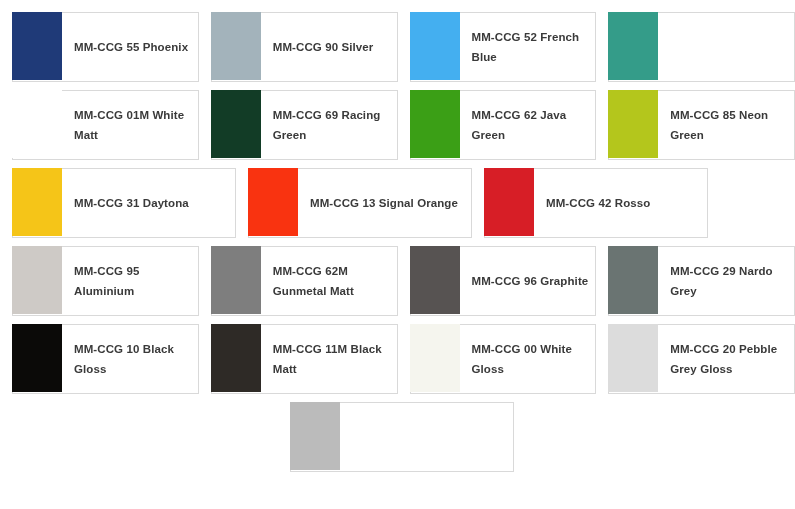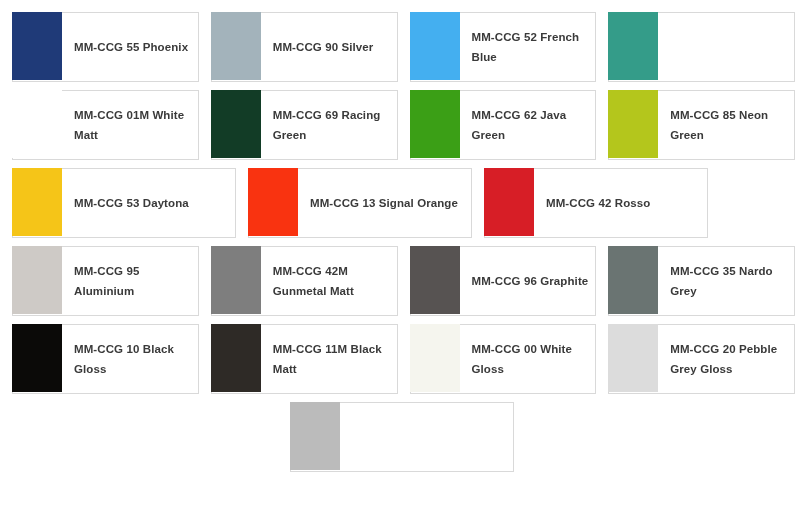--- a/index.html
+++ b/index.html
@@ -129,21 +129,21 @@
           <span class="swatch-color" style="background: rgb(180, 198, 28);"></span>
           <div class="swatch-label">
             <span class="swatch-label-text">MM-CCG 85 Neon Green</span>
           </div>
         </div>
       </div>
       <div class="swatch-row">
         <div class="swatch-card">
           <span class="swatch-color" style="background: rgb(245, 197, 24);"></span>
           <div class="swatch-label">
-            <span class="swatch-label-text">MM-CCG 53 Daytona</span>
+            <span class="swatch-label-text">MM-CCG 31 Daytona</span>
           </div>
         </div>
         <div class="swatch-card">
           <span class="swatch-color" style="background: rgb(249, 51, 16);"></span>
           <div class="swatch-label">
             <span class="swatch-label-text">MM-CCG 13 Signal Orange</span>
           </div>
         </div>
         <div class="swatch-card">
           <span class="swatch-color" style="background: rgb(215, 30, 38);"></span>
@@ -155,33 +155,33 @@
       <div class="swatch-row">
         <div class="swatch-card">
           <span class="swatch-color" style="background: rgb(206, 202, 198);"></span>
           <div class="swatch-label">
             <span class="swatch-label-text">MM-CCG 95 Aluminium</span>
           </div>
         </div>
         <div class="swatch-card">
           <span class="swatch-color" style="background: rgb(126, 126, 126);"></span>
           <div class="swatch-label">
-            <span class="swatch-label-text">MM-CCG 42M Gunmetal Matt</span>
+            <span class="swatch-label-text">MM-CCG 62M Gunmetal Matt</span>
           </div>
         </div>
         <div class="swatch-card">
           <span class="swatch-color" style="background: rgb(87, 83, 82);"></span>
           <div class="swatch-label">
             <span class="swatch-label-text">MM-CCG 96 Graphite</span>
           </div>
         </div>
         <div class="swatch-card">
           <span class="swatch-color" style="background: rgb(106, 116, 114);"></span>
           <div class="swatch-label">
-            <span class="swatch-label-text">MM-CCG 35 Nardo Grey</span>
+            <span class="swatch-label-text">MM-CCG 29 Nardo Grey</span>
           </div>
         </div>
       </div>
       <div class="swatch-row">
         <div class="swatch-card">
           <span class="swatch-color" style="background: rgb(11, 10, 8);"></span>
           <div class="swatch-label">
             <span class="swatch-label-text">MM-CCG 10 Black Gloss</span>
           </div>
         </div>

